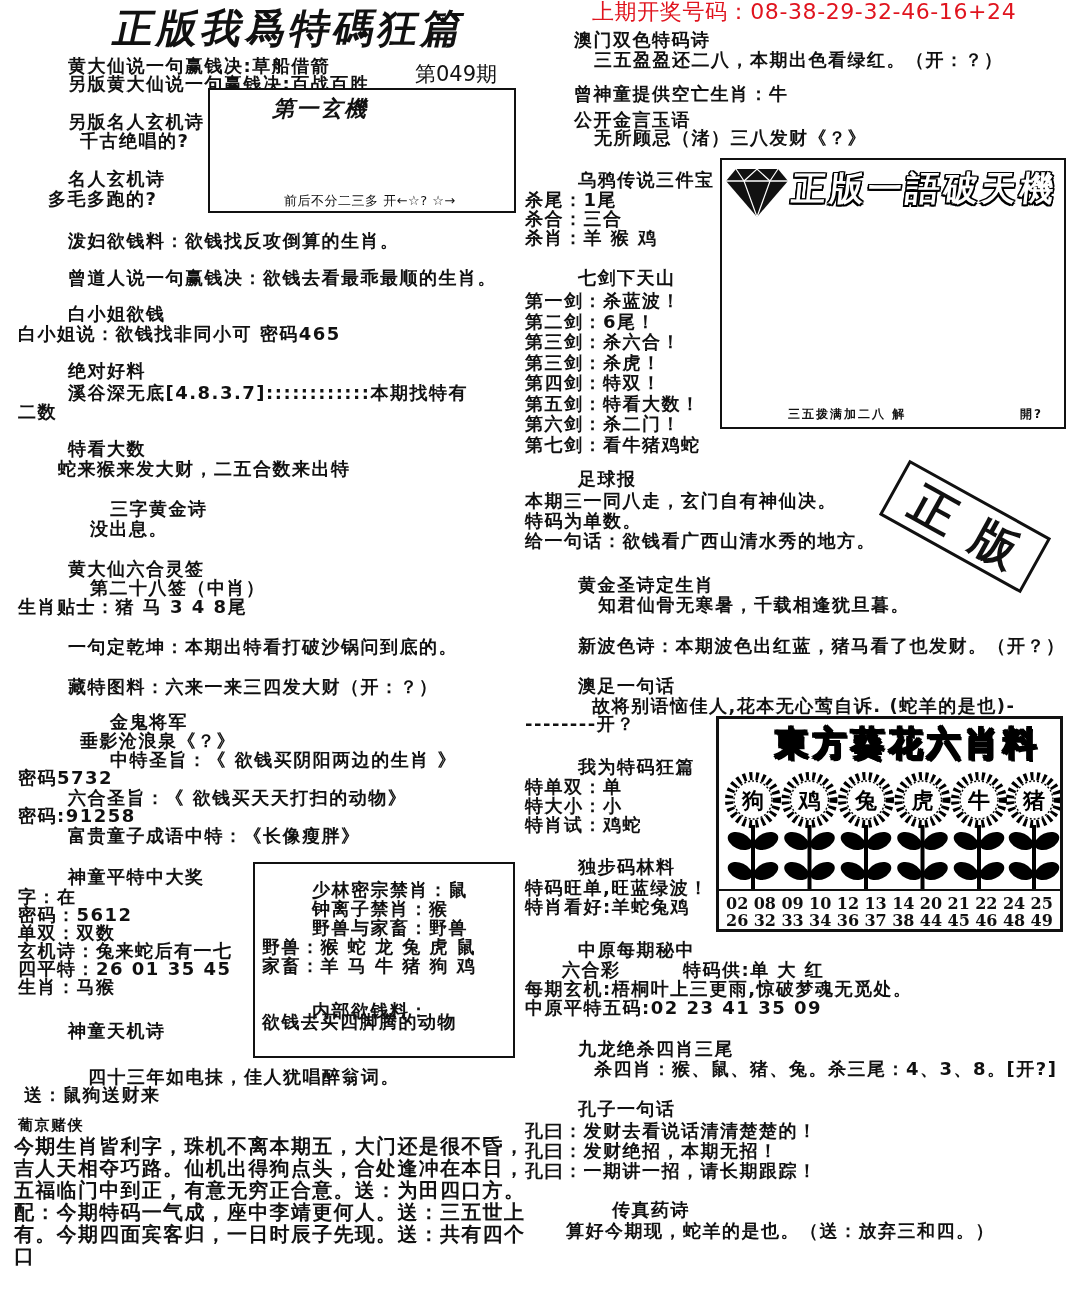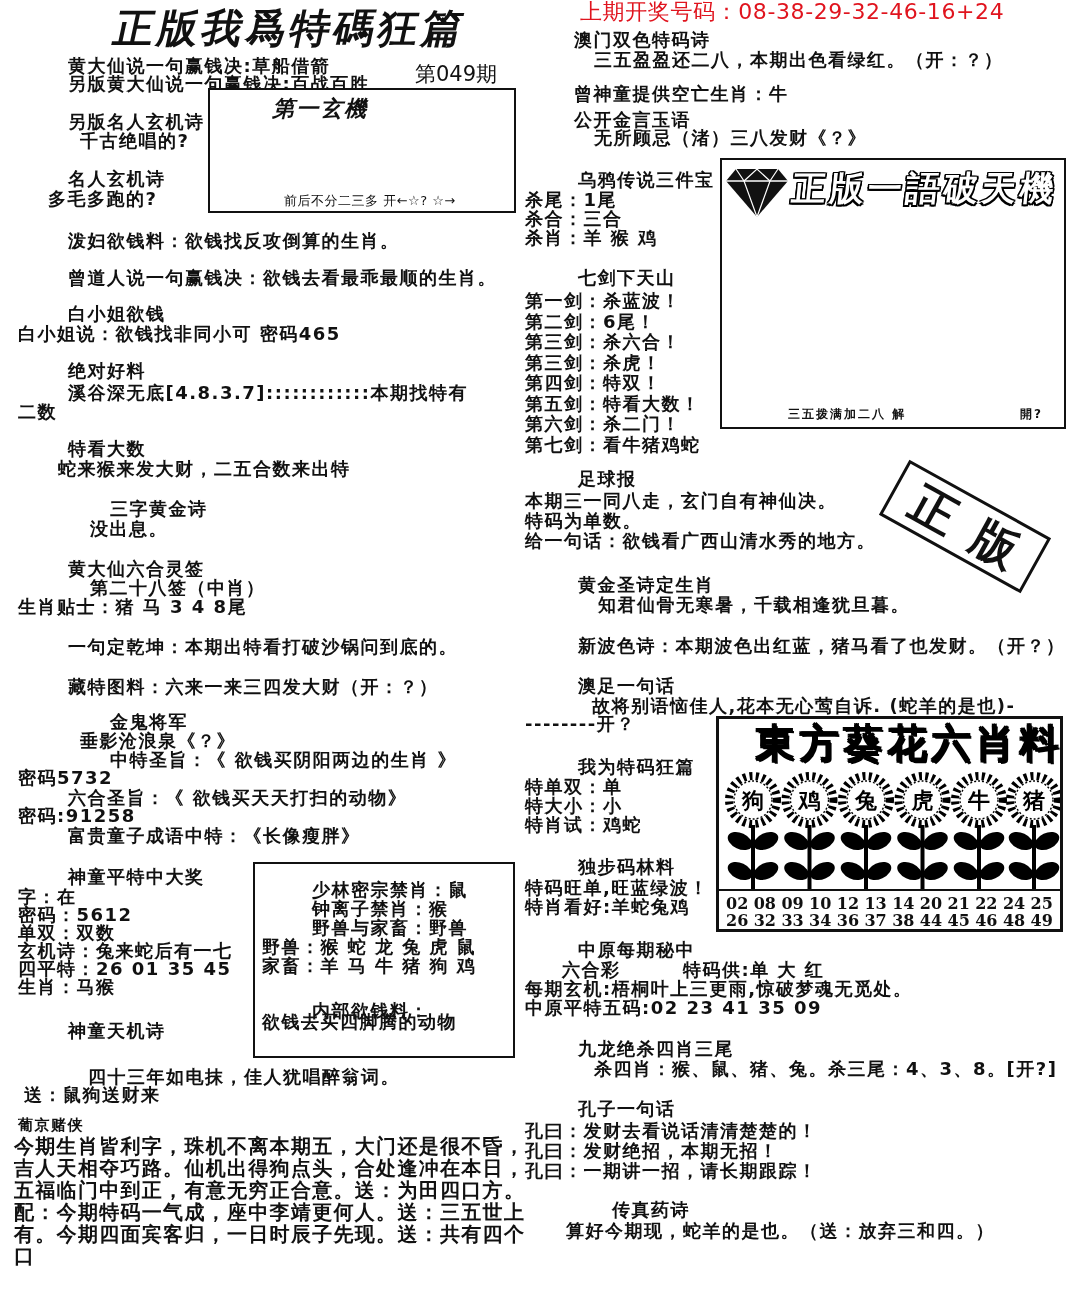--- a/index.html
+++ b/index.html
@@ -15,38 +15,38 @@
   .title-main {
     position:absolute; left:110px; top:6px; white-space:nowrap;
     font-size:40px; line-height:44px; font-weight:900; letter-spacing:4px;
     transform:skewX(-12deg); transform-origin:left bottom;
   }
   .issue { position:absolute; left:415px; top:62px; font-size:21px; line-height:24px; font-weight:normal; white-space:nowrap; }
   .box { position:absolute; border:2px solid #111; background:#fff; box-sizing:border-box; }
   .box .t { font-size:18px; }
   .box1-title { position:absolute; left:64px; top:4px; font-size:22px; font-weight:900; letter-spacing:2px; transform:skewX(-14deg); white-space:nowrap; }
   .box1-footer { position:absolute; left:74px; top:102px; font-size:13px; font-weight:normal; letter-spacing:0.5px; white-space:nowrap; }
-  .red-header { position:absolute; left:580px; top:0px; color:#e0141e; font-size:22px; line-height:24px; font-weight:normal; letter-spacing:0.6px; white-space:nowrap; }
+  .red-header { position:absolute; left:592px; top:0px; color:#e0141e; font-size:22px; line-height:24px; font-weight:normal; letter-spacing:0.6px; white-space:nowrap; }
   .outline-title {
     position:absolute; left:70px; top:8px; font-size:34px; line-height:40px; font-weight:900; letter-spacing:4px;
     color:#fff; white-space:nowrap; transform:skewX(-6deg);
     text-shadow: 1.5px 0 0 #000, -1.5px 0 0 #000, 0 1.5px 0 #000, 0 -1.5px 0 #000,
                  1.5px 1.5px 0 #000, -1.5px -1.5px 0 #000, 1.5px -1.5px 0 #000, -1.5px 1.5px 0 #000;
   }
   .bigbox-footer { position:absolute; top:246px; font-size:12px; font-weight:bold; letter-spacing:2px; white-space:nowrap; }
   .stamp {
     position:absolute; left:884px; top:495px; width:162px; height:63px;
     border:3.5px solid #111; box-sizing:border-box; background:transparent;
     transform:rotate(29deg); transform-origin:center;
     display:flex; align-items:center; justify-content:center;
   }
   .stamp span { font-size:46px; line-height:50px; font-weight:900; letter-spacing:24px; margin-left:24px; white-space:nowrap; }
   .sun-title {
     position:absolute; left:0; right:0; top:5px; text-align:center;
-    font-size:40px; line-height:38px; font-weight:400; letter-spacing:4px; color:#000; white-space:nowrap;
+    font-size:34px; line-height:38px; font-weight:700; letter-spacing:4px; color:#000; white-space:nowrap;
     text-shadow: 1px 1px 0 #000, -1px -1px 0 #000, 1px -1px 0 #000, -1px 1px 0 #000, 2px 2px 0 #000;
     padding-left: 36px;
   }
   .sun-divider { position:absolute; left:0; right:0; top:170px; border-top:2px solid #111; }
   .num-grid { position:absolute; left:7px; top:176px; display:grid; grid-template-columns:repeat(12, 27.7px); row-gap:0; }
   .num-grid span { font-size:16px; line-height:17px; font-weight:bold; text-align:left; font-family:"DejaVu Serif", "Liberation Serif", serif; }
   .gambler-title { font-size:15px; line-height:16px; }
   .gl { font-size:20px; line-height:21px; letter-spacing:1.3px; }
 </style>
 </head>

